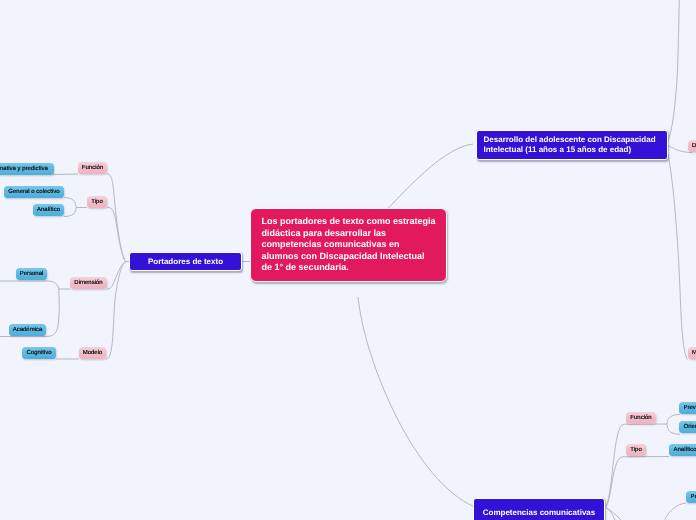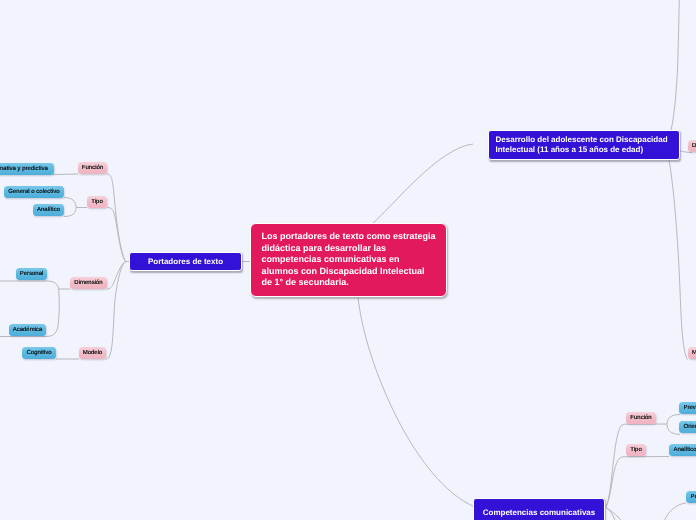--- a/index.html
+++ b/index.html
@@ -65,24 +65,24 @@
       <path d="M606 507 C 612.5 496, 612 457, 623 456.8 L669 456.5"></path>
       <path d="M606 507.5 C 611 511, 614 516, 616 524"></path>
       <path d="M606 507.5 C 613 512, 619 517, 624 524"></path>
 
       <path d="M680 414.5 C 671 414.5, 667 418, 667 424.2 C 667 430.5, 671 434.3, 680 434.3"></path>
 
       <path d="M686 503 C 676 504, 667 512, 663 524"></path>
     </g>
   </svg>
 
-  <div class="node root" style="left:250px;top:223px">Los portadores de texto como estrategia didáctica para desarrollar las competencias comunicativas en alumnos con Discapacidad Intelectual de 1° de secundaria.</div>
+  <div class="node root" style="left:250px;top:208px">Los portadores de texto como estrategia didáctica para desarrollar las competencias comunicativas en alumnos con Discapacidad Intelectual de 1° de secundaria.</div>
 
   <div class="node main" style="left:129px;top:252px;width:113px;height:19px">Portadores de texto</div>
-  <div class="node main" style="left:488px;top:130px;width:192px;height:29.5px;padding:0 6px 0 6.5px;text-align:left;white-space:normal;justify-content:flex-start;line-height:9.5px">Desarrollo del adolescente con Discapacidad Intelectual (11 años a 15 años de edad)</div>
+  <div class="node main" style="left:476px;top:130px;width:192px;height:29.5px;padding:0 6px 0 6.5px;text-align:left;white-space:normal;justify-content:flex-start;line-height:9.5px">Desarrollo del adolescente con Discapacidad Intelectual (11 años a 15 años de edad)</div>
   <div class="node main" style="left:473px;top:498px;width:132px;height:29px">Competencias comunicativas</div>
 
   <div class="node pink" style="left:78px;top:162px;width:29px;height:12px">Función</div>
   <div class="node pink" style="left:87px;top:196px;width:20px;height:12px">Tipo</div>
   <div class="node pink" style="left:70px;top:277px;width:37px;height:12px">Dimensión</div>
   <div class="node pink" style="left:79px;top:347px;width:27px;height:12px">Modelo</div>
 
   <div class="node blue" style="left:-20px;top:163px;width:74px;height:12px">Informativa y predictiva</div>
   <div class="node blue" style="left:4px;top:186px;width:60px;height:12px">General o colectivo</div>
   <div class="node blue" style="left:33px;top:204px;width:31px;height:12px">Analítico</div>

